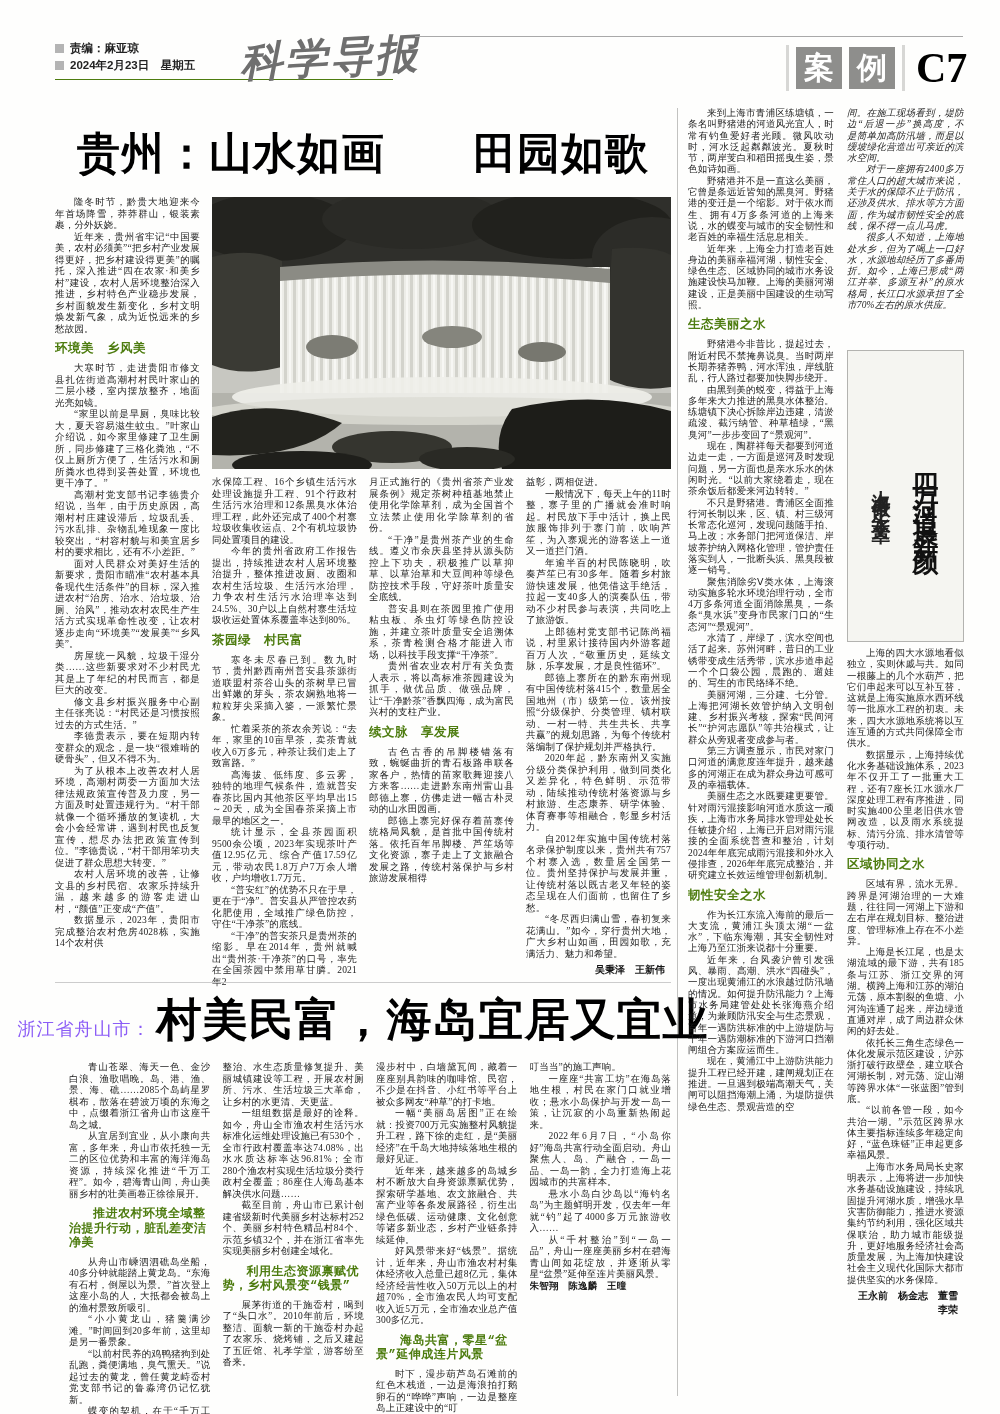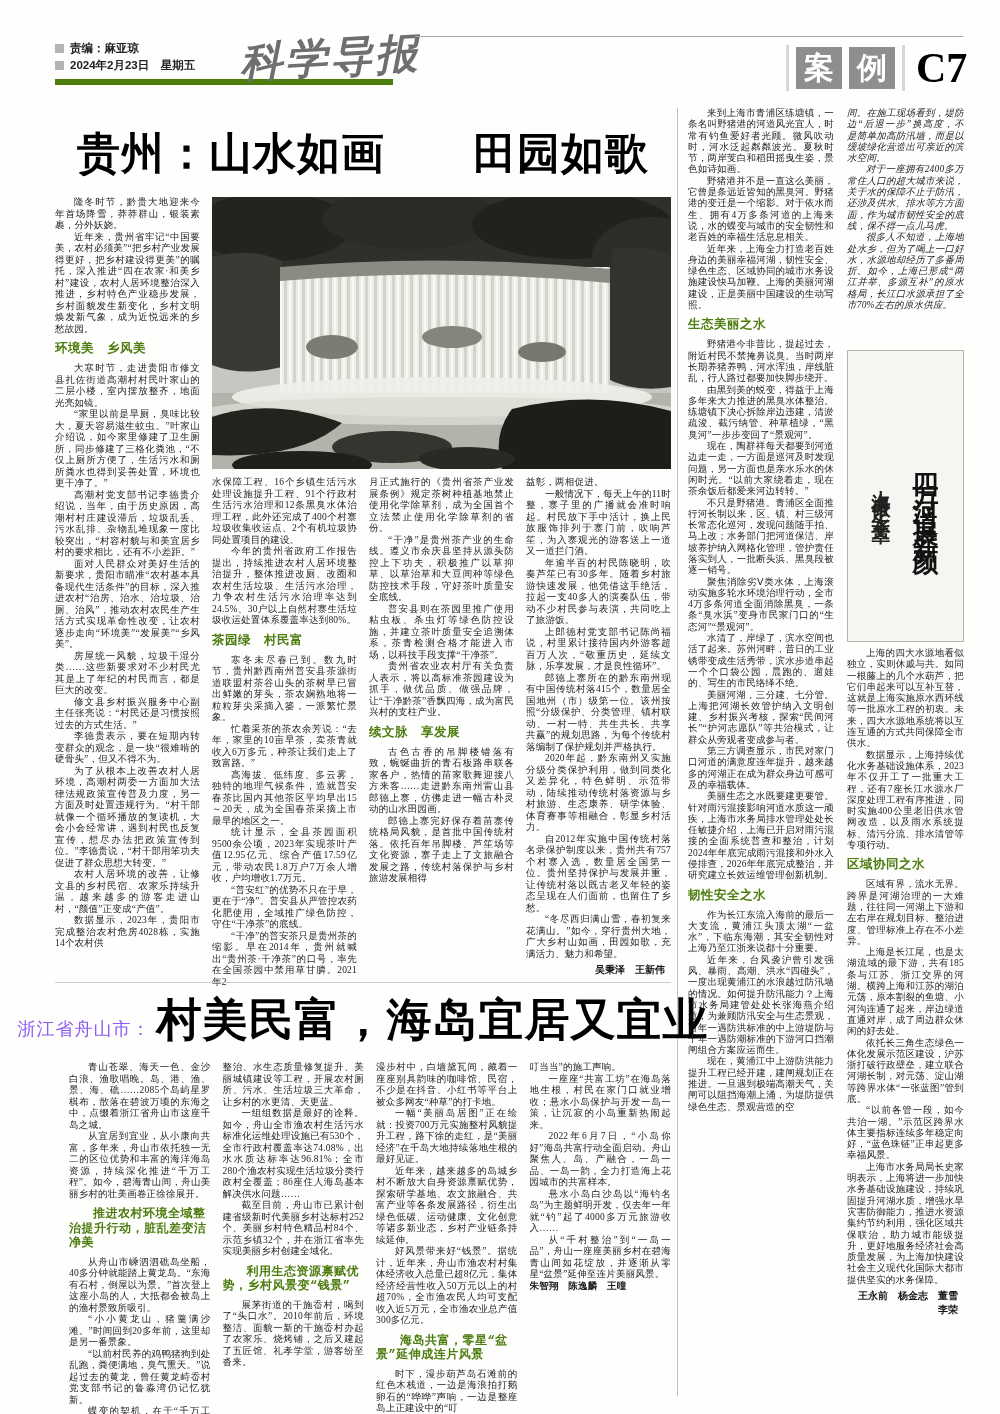--- a/index.html
+++ b/index.html
@@ -1,20 +1,20 @@
 <!DOCTYPE html>
 <html><head>
 <meta charset="utf-8">
 <style>
   html,body{margin:0;padding:0;background:#e8e8e8;}
   .page{position:relative;width:1000px;height:1414px;background:#fefefd;margin:0 auto;
         font-family:"Liberation Serif",serif;color:#151515;overflow:hidden;}
 
   
-  .hdr-left{position:absolute;left:55px;top:40px;width:338px;border-bottom:6px solid #4d7c0f;
+  .hdr-left{position:absolute;left:55px;top:40px;width:338px;border-bottom:1px solid #4d7c0f;
             padding-bottom:5px;font-family:"Liberation Sans",sans-serif;font-weight:bold;
             font-size:11.5px;color:#222;line-height:17px;}
   .sq{display:inline-block;width:9px;height:9px;background:#b4b4b4;margin-right:6px;vertical-align:-1px;}
   .masthead{position:absolute;left:235px;top:30px;width:190px;text-align:center;
             font-family:"DejaVu Serif",serif;font-style:italic;font-weight:bold;font-size:42px;
             color:#6f6f6f;letter-spacing:3px;transform:rotate(-3deg);white-space:nowrap;}
   .top-rule{position:absolute;left:415px;top:36px;width:548px;border-top:1px solid #a9a9a9;}
   .hdr-right{position:absolute;left:786px;top:44px;display:flex;align-items:center;gap:7px;}
   .vbar{width:3px;height:46px;background:#d7d7d5;}
   .badge{width:46px;height:42px;background:#8e8e8c;color:#ffffff;display:flex;align-items:center;

